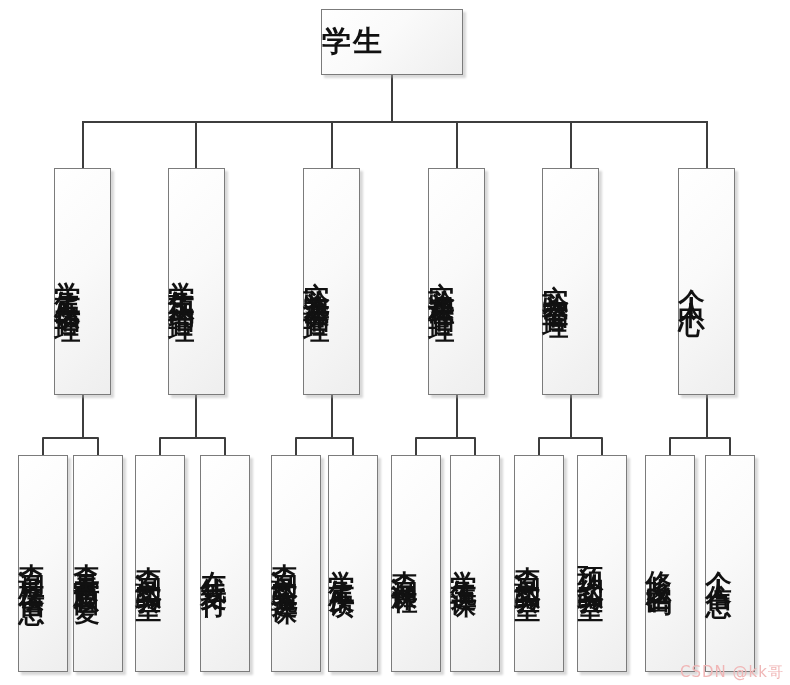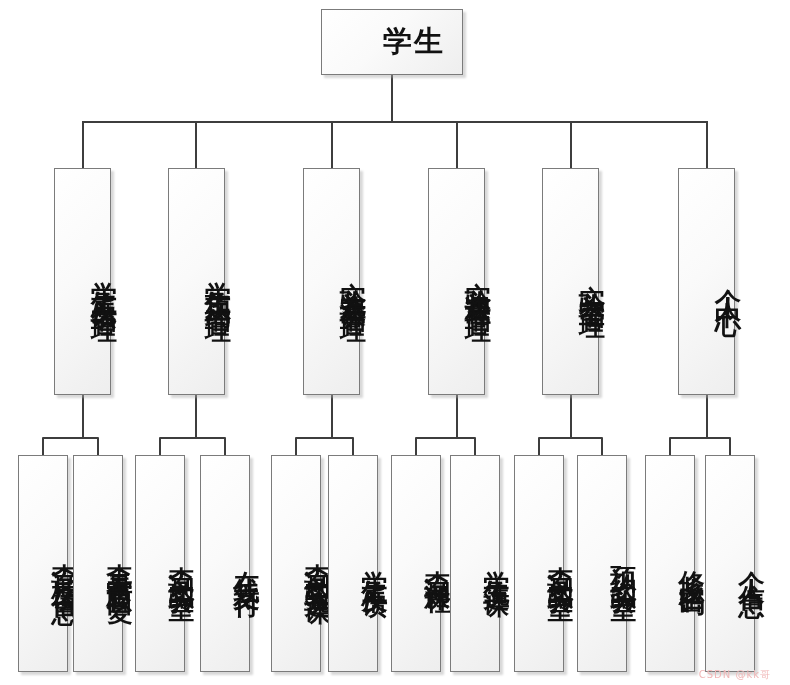--- a/index.html
+++ b/index.html
@@ -10,22 +10,22 @@
     font-family:"DejaVu Sans","Liberation Sans",sans-serif;
     overflow:hidden;
   }
   .connectors{position:absolute;left:0;top:0;width:790px;height:685px;}
   .node{
     position:absolute;
     box-sizing:border-box;
     background:linear-gradient(135deg,#ffffff 0%,#fafafa 45%,#eeeeee 100%);
     border:1px solid #7b7b7b;
     box-shadow:3px 3px 2px rgba(170,170,170,0.45);
-    display:flex;align-items:center;justify-content:center;
-    color:#111;font-weight:bold;padding-left:44px;
+    display:flex;align-items:center;
+    color:#111;font-weight:bold;
   }
   .root-node{
     left:321px;top:9px;width:142px;height:66px;
     font-size:29px;letter-spacing:2px;
   }
   .vnode span{
     writing-mode:vertical-rl;
     text-orientation:upright;
     letter-spacing:7px;
     font-size:26px;
@@ -34,22 +34,22 @@
   }
   .lvl2{top:168px;width:57px;height:227px;}
   .lvl3{top:455px;width:50px;height:217px;}
   
   .p0{left:54px}.p1{left:168px}.p2{left:303px}.p3{left:428px}.p4{left:542px}.p5{left:678px}
   
   .c0{left:18px}.c1{left:73px}.c2{left:135px}.c3{left:200px}
   .c4{left:271px}.c5{left:328px}.c6{left:391px}.c7{left:450px}
   .c8{left:514px}.c9{left:577px}.c10{left:645px}.c11{left:705px}
   .watermark{
-    position:absolute;right:19px;bottom:3px;
-    font-size:10px;color:#f0b6b6;letter-spacing:1px;
+    position:absolute;right:6px;bottom:3px;
+    font-size:15px;color:#f0b6b6;letter-spacing:1px;
     pointer-events:none;
   }
 </style>
 </head>
 <body>
 
 <div class="canvas">
 
   <svg class="connectors" viewBox="0 0 790 685" xmlns="http://www.w3.org/2000/svg">
     <g stroke="#3d3d3d" stroke-width="2" fill="none" stroke-linejoin="round" stroke-linecap="butt">

